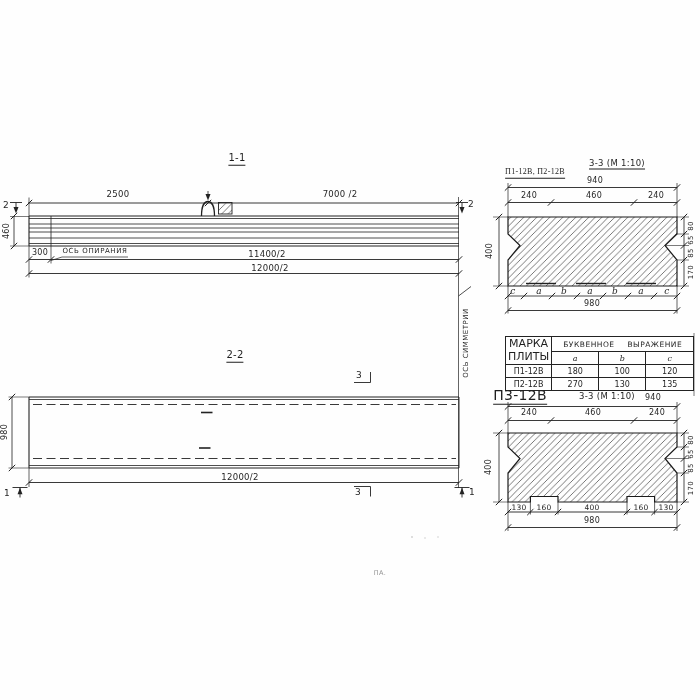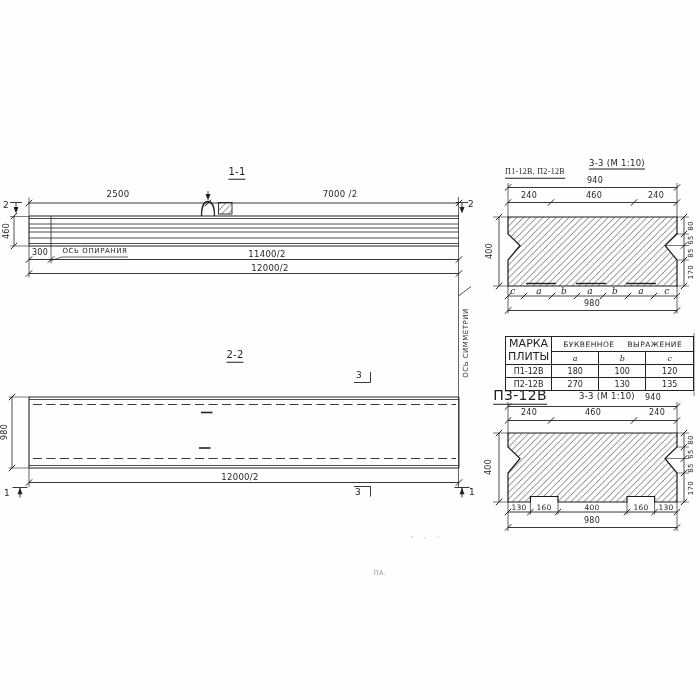--- a/index.html
+++ b/index.html
@@ -246,21 +246,21 @@
       <use href="#tk" transform="translate(677,527.5)"></use>
     </g>
 
     <g fill="#777" opacity="0.35" stroke="none">
       <circle cx="412" cy="537" r="0.9"></circle>
       <circle cx="425" cy="538" r="0.8"></circle>
       <circle cx="438" cy="537" r="0.8"></circle>
     </g>
   </svg>
 
-  <div class="lbl u" style="left:237px;top:173px;font-size:10px;">1-1</div>
+  <div class="lbl u" style="left:237px;top:159px;font-size:10px;">1-1</div>
   <div class="lbl" style="left:118px;top:194px;text-align:center;">2500</div>
   <div class="lbl" style="left:340px;top:194px;">7000 /2</div>
   <div class="lbl" style="left:6px;top:205px;font-size:9px;">2</div>
   <div class="lbl" style="left:471px;top:204px;font-size:9px;">2</div>
   <div class="lbl v" style="left:7px;top:231px;font-size:8px;">460</div>
   <div class="lbl" style="left:40px;top:253px;font-size:8px;">300</div>
   <div class="lbl" style="left:95px;top:251px;font-size:7px;letter-spacing:.6px;">ОСЬ ОПИРАНИЯ</div>
   <div class="lbl" style="left:267px;top:253.5px;">11400/2</div>
   <div class="lbl" style="left:270px;top:267.5px;">12000/2</div>
 

